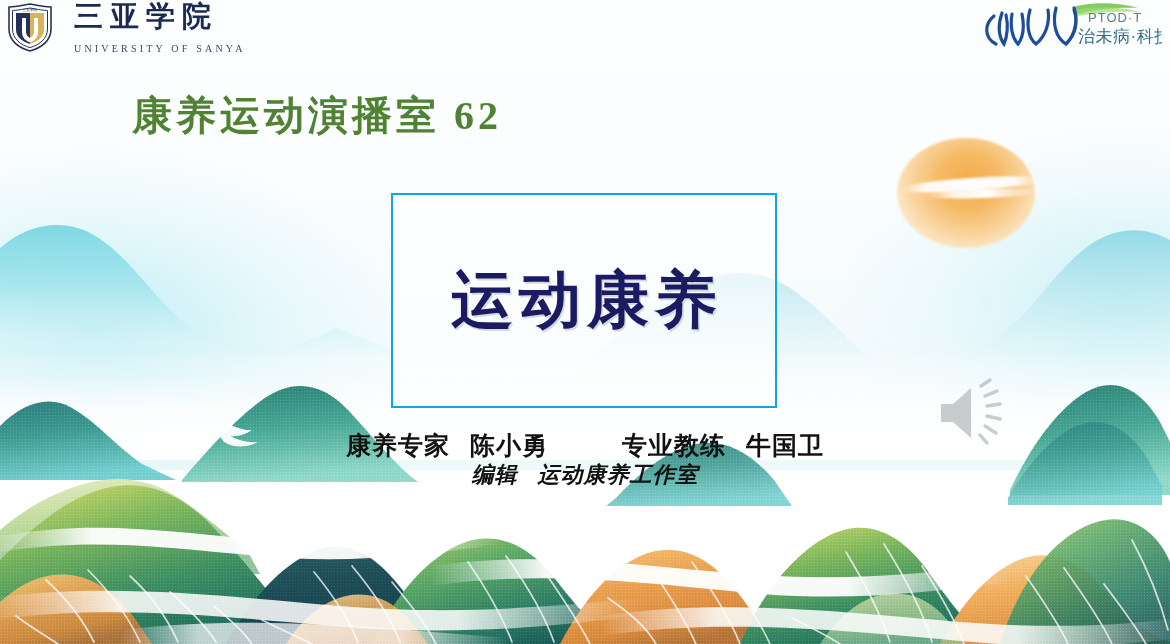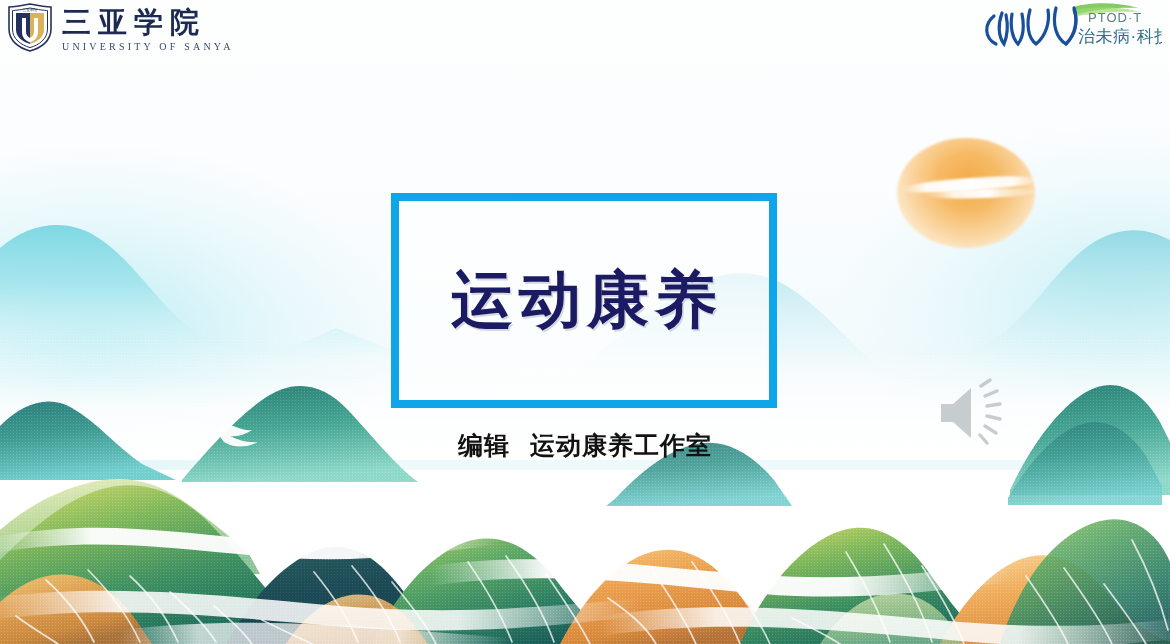--- a/index.html
+++ b/index.html
@@ -57,51 +57,51 @@
     opacity:.30;
     background-image:
       radial-gradient(rgba(255,255,255,.75) .6px, rgba(255,255,255,0) .9px),
       radial-gradient(rgba(0,0,0,.22) .5px, rgba(0,0,0,0) .9px);
     background-size:3px 3px, 4px 4px;
     background-position:0 0, 1px 2px;
     mix-blend-mode:overlay;
   }
 
   
-  .logo-left{position:absolute;left:6px;top:2px;display:flex;align-items:flex-end;gap:8px;}
+  .logo-left{position:absolute;left:6px;top:2px;display:flex;align-items:flex-start;gap:20px;}
   .shield{position:relative;width:48px;height:50px;}
   .shield svg{display:block;}
   .uni-cn{
     font-family:"Liberation Serif", serif;
     font-size:29px;font-weight:700;color:#1c2a52;letter-spacing:7px;
     line-height:1;
   }
   .uni-en{
     font-family:"Liberation Serif", serif;
-    font-size:10px;color:#3b4a6b;letter-spacing:3.2px;margin-top:4px;
+    font-size:10px;color:#3b4a6b;letter-spacing:3.2px;margin-top:12px;
   }
 
   .logo-right{position:absolute;right:8px;top:0;width:184px;height:48px;}
   .logo-right svg{display:block;}
 
   
   .heading{
     position:absolute;left:132px;top:88px;
     font-family:"Liberation Serif", serif;
     font-size:40px;font-weight:700;
     color:#4f8233;
     letter-spacing:4px;
     white-space:nowrap;
     text-shadow:0 1px 0 rgba(255,255,255,.6);
   }
 
   
   .title-box{
     position:absolute;left:391px;top:193px;width:386px;height:215px;
-    border:8px solid #0ea5e9;
+    border:2px solid #0ea5e9;
     background:rgba(255,255,255,0.62);
     box-sizing:border-box;
     display:flex;flex-direction:column;align-items:center;justify-content:center;
     gap:2px;
   }
   .title-line{
     font-family:"Liberation Sans", sans-serif;
     font-weight:700;
     font-size:62px;
     line-height:1.04;
@@ -118,21 +118,21 @@
 
   
   .credits{
     position:absolute;left:0;top:429px;width:1170px;
     text-align:center;
     font-family:"Liberation Sans", sans-serif;
     color:#121212;
     line-height:1.28;
   }
   .credit-row-1{font-size:25px;font-weight:600;letter-spacing:1px;white-space:nowrap;}
-  .credit-row-2{font-size:25px;font-weight:600;letter-spacing:1px;white-space:nowrap;}
+  .credit-row-2{font-size:22px;font-weight:600;letter-spacing:1px;white-space:nowrap;font-style:italic;}
   .cspace{display:inline-block;width:20px;}
   .cspace-wide{display:inline-block;width:74px;}
 </style>
 </head>
 <body>
 
 <div id="slide">
 
   <div class="sky"></div>
 
@@ -318,38 +318,42 @@
         <path d="M34,14 C32,26 34,38 40,44 C46,36 46,24 44,14"></path>
         <path d="M52,10 C48,24 50,38 58,44 C68,36 72,22 70,10"></path>
         <path d="M78,8 C74,24 78,38 88,44 C98,34 100,18 96,8"></path>
       </g>
       <path d="M96,10 C100,22 98,34 88,44" fill="none" stroke="#1b4f9c" stroke-width="3" stroke-linecap="round"></path>
       <text x="110" y="22" font-family="Liberation Sans, sans-serif" font-size="13" letter-spacing="1" fill="#5a7f87">PTOD·T</text>
       <text x="100" y="42" font-family="Liberation Sans, sans-serif" font-size="17" letter-spacing="0.5" fill="#2f6f8a">治未病·科技</text>
     </svg>
   </div>
 
+  <div class="heading">康养运动演播室 62</div>
 
   <div class="title-box">
     <div class="title-line">运动康养</div>
   </div>
 
   <div class="speaker">
     <svg width="84" height="70" viewBox="0 0 84 70">
       <path d="M6,26 L18,26 L36,10 L36,60 L18,44 L6,44 Z" fill="#b9bfc2"></path>
       <g stroke="#b9bfc2" stroke-width="3.4" stroke-linecap="round" fill="none">
         <path d="M46,8 L55,2"></path>
         <path d="M50,18 L62,13"></path>
         <path d="M52,28 L65,26"></path>
         <path d="M52,38 L65,41"></path>
         <path d="M50,48 L61,55"></path>
         <path d="M45,57 L52,65"></path>
       </g>
     </svg>
   </div>
 
   <div class="credits">
+    <div class="credit-row-1">
+      <span>康养专家</span><span class="cspace"></span><span>陈小勇</span><span class="cspace-wide"></span><span>专业教练</span><span class="cspace"></span><span>牛国卫</span>
+    </div>
     <div class="credit-row-2">
       <span>编辑</span><span class="cspace"></span><span>运动康养工作室</span>
     </div>
   </div>
 
 </div>
 
 </body></html>

